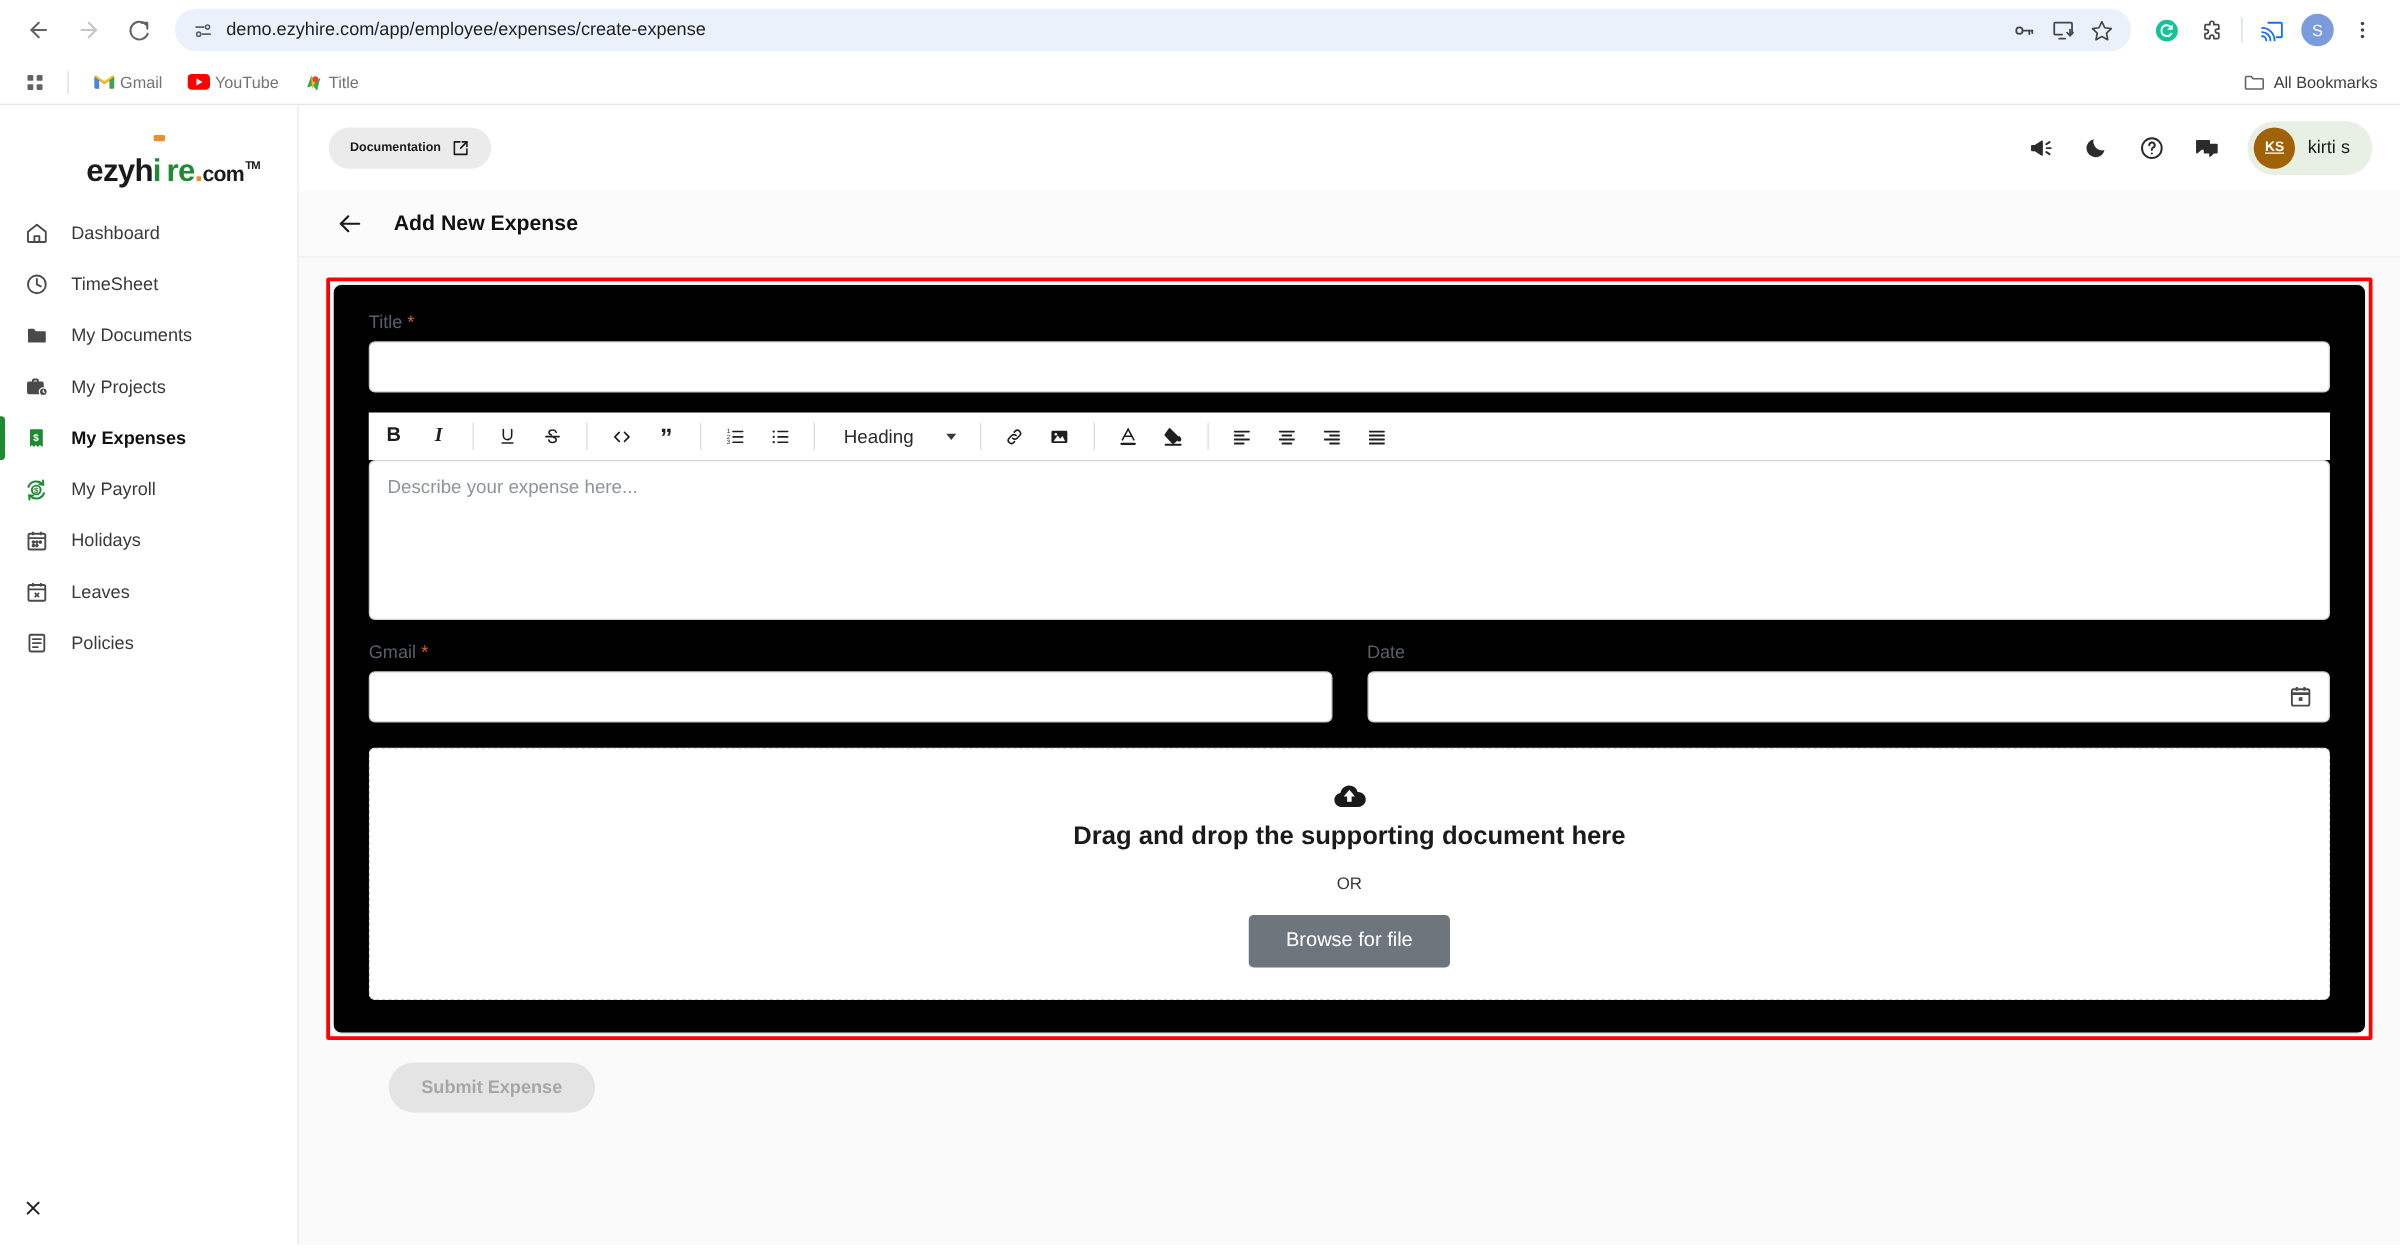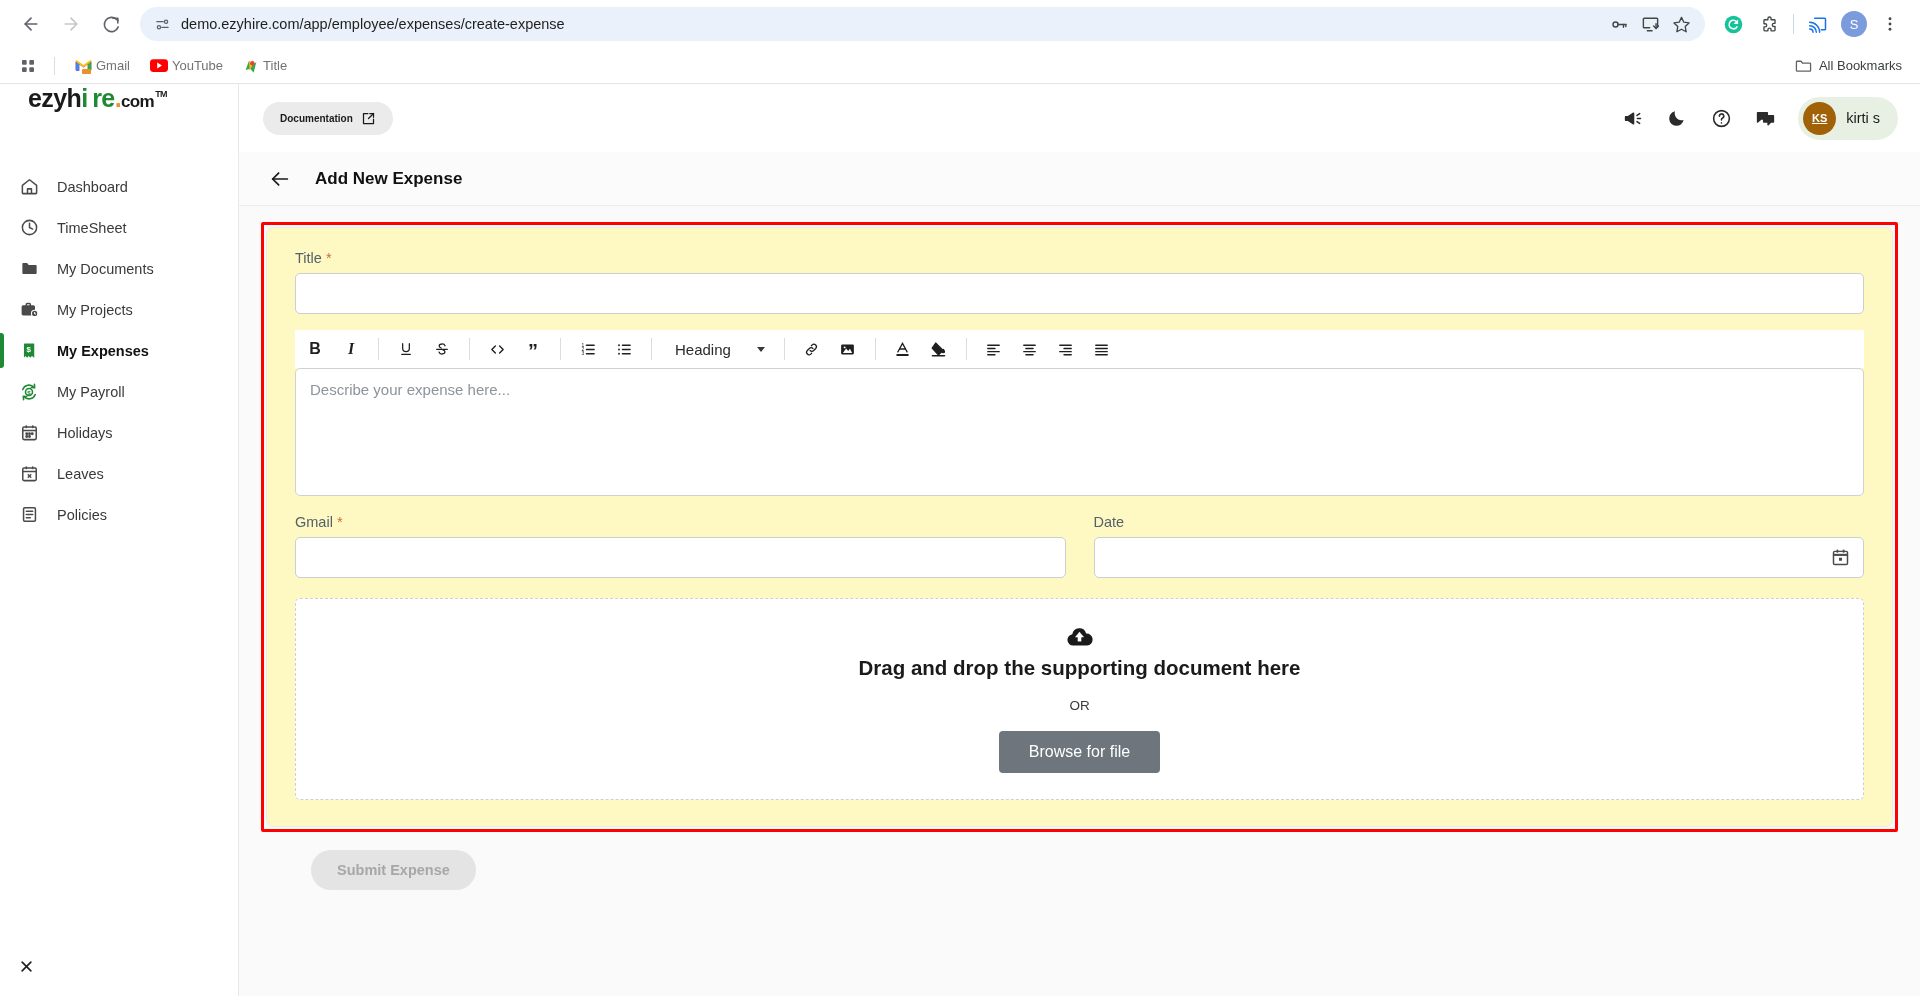--- a/index.html
+++ b/index.html
@@ -64,21 +64,21 @@
   
   .app { display: flex; width: 1920px; height: 912px; background: #ffffff; }
 
   
   .sidebar {
     width: 239px; flex: none; background: #ffffff;
     border-right: 1px solid #e8e8e8;
     display: flex; flex-direction: column;
     position: relative;
   }
-  .logo-wrap { height: 68px; display: flex; align-items: flex-start; padding-left: 28px; }
+  .logo-wrap { height: 68px; display: flex; align-items: flex-end; padding-left: 28px; margin-left: 41px; }
   .logo { display: flex; align-items: baseline; font-weight: 800; font-size: 25px; letter-spacing: -0.6px; }
   .logo .dark { color: #1a1a1a; }
   .logo .grn { color: #1f8a34; }
   .logo .tie { position: relative; display: inline-block; width: 11px; }
   .logo .tie .stem { color: #1f8a34; }
   .logo .tie .knot {
     position: absolute; left: 1px; top: -15px; width: 9px; height: 5px;
     background: #e8922b; border-radius: 1px;
   }
   .logo .dot { color: #e8922b; }
@@ -137,21 +137,21 @@
   }
   .back-arrow { width: 26px; height: 26px; display: flex; align-items: center; justify-content: center; color: #1a1a1a; }
   .page-title { font-size: 17px; font-weight: 700; color: #111; }
 
   .content { flex: 1 1 auto; padding: 16px 22px 0 22px; overflow: hidden; }
 
   
   .annot { border: 3px solid #ff0000; border-radius: 2px; padding: 2px; }
 
   .card {
-    background: #fef9c3; border-radius: 7px; border: 1px solid #ececec;
+    background: #000000; border-radius: 7px; border: 1px solid #ececec;
     padding: 22px 28px 26px 28px;
   }
 
   .field-label { font-size: 14.5px; color: #56606a; margin-bottom: 7px; }
   .req { color: #d06a3c; }
 
   .txt-input {
     width: 100%; height: 41px; border: 1px solid #ccced1; border-radius: 5px;
     background: #fff; font-size: 14.5px; color: #222; padding: 0 12px;
     font-family: "Liberation Sans", sans-serif; outline: none;

